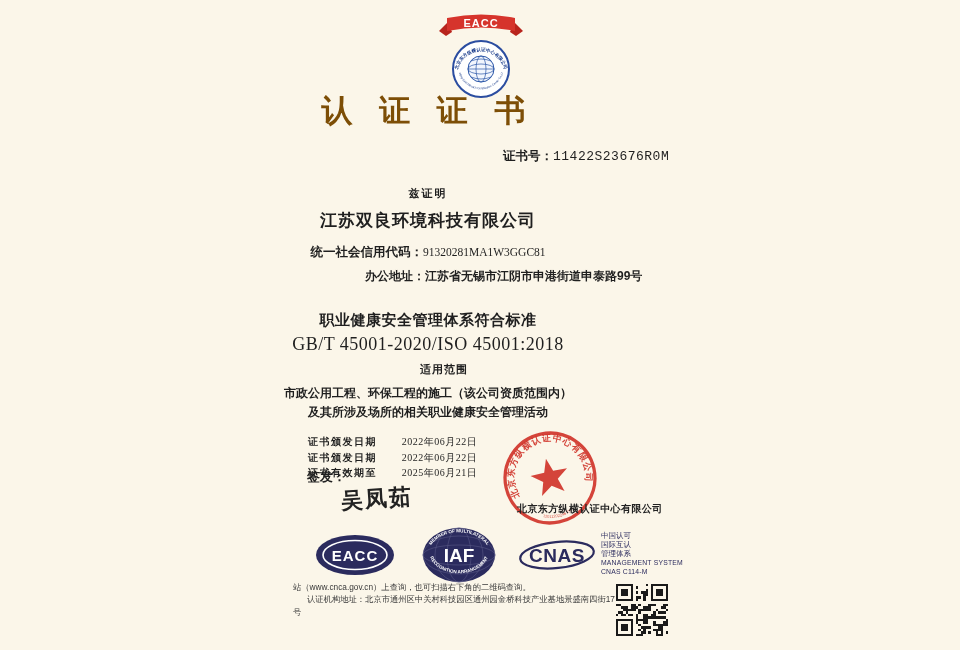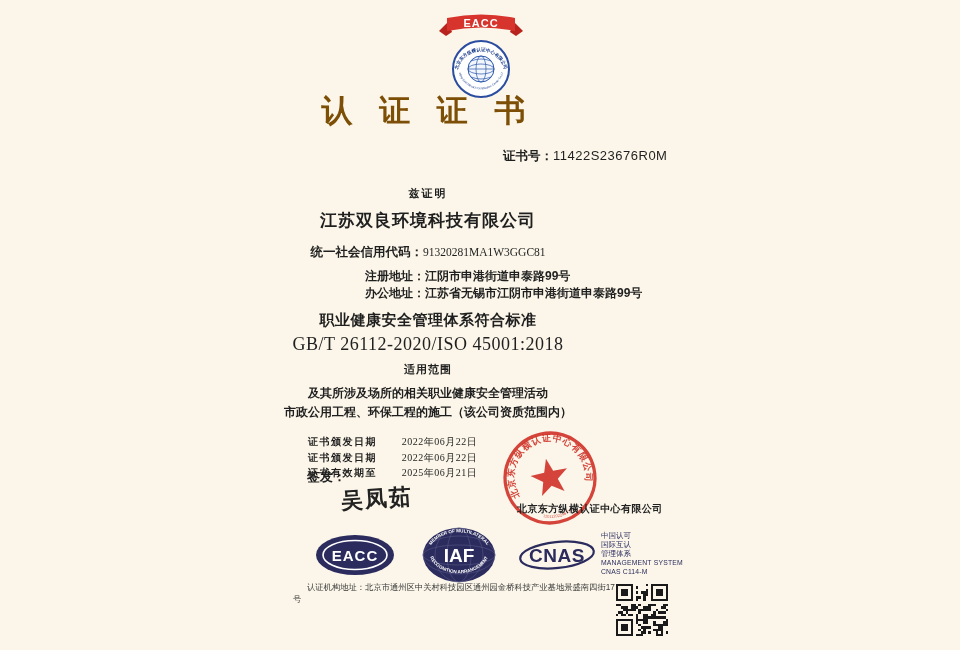--- a/index.html
+++ b/index.html
@@ -8,32 +8,32 @@
     background:#fbf6e9;
     font-family:"Liberation Sans",sans-serif;
     color:#1f1f1f;
   }
   .abs{position:absolute;}
   .ctr{left:0;width:856px;text-align:center;}
 
   .cert-title{top:90px;font-size:31px;font-weight:bold;color:#7d4e06;letter-spacing:9px;}
   .cert-no{top:148px;left:503px;font-size:12.5px;}
   .cert-no .lbl{font-weight:bold;}
-  .cert-no .val{font-family:Liberation Sans, sans-serif;font-size:13px;letter-spacing:.5px;}
+  .cert-no .val{font-family:Liberation Mono, monospace;font-size:13px;letter-spacing:.5px;}
 
   .certify{top:186px;font-size:11px;font-weight:bold;letter-spacing:2px;}
   .company{top:209px;font-size:17px;font-weight:bold;letter-spacing:1px;}
   .credit{top:244px;font-size:12.5px;font-weight:bold;}
   .credit .val{font-family:"Liberation Serif",serif;font-weight:normal;font-size:11.5px;}
 
   .addr{left:365px;top:268px;font-size:12px;font-weight:bold;line-height:17px;}
 
   .system{top:311px;font-size:15px;font-weight:bold;letter-spacing:.5px;}
   .standard{top:334px;font-size:18px;font-family:"Liberation Serif",serif;letter-spacing:.5px;}
-  .scope-label{top:362px;font-size:11px;font-weight:bold;letter-spacing:1px;}
+  .scope-label{top:362px;font-size:11px;font-weight:bold;letter-spacing:1px;margin-left:16px;}
   .scope{top:384px;font-size:12px;font-weight:bold;line-height:19px;}
 
   .dates{left:308px;top:434px;font-size:10px;line-height:15.5px;}
   .dates .row{white-space:nowrap;}
   .dates .lbl{font-weight:bold;letter-spacing:1.5px;}
   .dates .val{font-family:"Liberation Serif",serif;margin-left:22px;letter-spacing:.5px;}
 
   .issue{left:307px;top:468px;font-size:13px;font-weight:bold;}
   .signature{left:341px;top:484px;font-size:22px;font-weight:bold;
     font-family:"Liberation Serif",serif;transform:rotate(-4deg);letter-spacing:2px;color:#222;}
@@ -84,30 +84,29 @@
   <span class="lbl">证书号：</span><span class="val">11422S23676R0M</span>
 </div>
 
 <div class="abs ctr certify">兹证明</div>
 <div class="abs ctr company">江苏双良环境科技有限公司</div>
 <div class="abs ctr credit">
   <span>统一社会信用代码：</span><span class="val">91320281MA1W3GGC81</span>
 </div>
 
 <div class="abs addr">
-  <div>注册地址：江阴市申港街道申泰路99号</div>
   <div>办公地址：江苏省无锡市江阴市申港街道申泰路99号</div>
 </div>
 
 <div class="abs ctr system">职业健康安全管理体系符合标准</div>
-<div class="abs ctr standard">GB/T 26112-2020/ISO 45001:2018</div>
+<div class="abs ctr standard">GB/T 45001-2020/ISO 45001:2018</div>
 <div class="abs ctr scope-label">适用范围</div>
 <div class="abs ctr scope">
+  <div>市政公用工程、环保工程的施工（该公司资质范围内）</div>
   <div>及其所涉及场所的相关职业健康安全管理活动</div>
-  <div>市政公用工程、环保工程的施工（该公司资质范围内）</div>
 </div>
 
 <div class="abs dates">
   <div class="row">
     <span class="lbl">证书颁发日期</span>
     <span class="val">2022年06月22日</span>
   </div>
   <div class="row">
     <span class="lbl">证书颁发日期</span>
     <span class="val">2022年06月22日</span>
@@ -165,20 +164,21 @@
 
 <div class="abs cnas-block">
   <div>中国认可</div>
   <div>国际互认</div>
   <div>管理体系</div>
   <div class="en">MANAGEMENT SYSTEM</div>
   <div class="en">CNAS C114-M</div>
 </div>
 
 <div class="abs fine-print">
+  <div>站（www.cnca.gov.cn）上查询，也可扫描右下角的二维码查询。</div>
   <div class="indent">认证机构地址：北京市通州区中关村科技园区通州园金桥科技产业基地景盛南四街17号</div>
 
 </div>
 
 <svg class="abs qr" viewBox="0 0 21 21" shape-rendering="crispEdges">
   <rect x="0" y="0" width="21" height="21" fill="#fbf6e9"></rect>
   <g fill="#1a1a1a">
     <rect x="0" y="0" width="7" height="7"></rect>
       <rect x="14" y="0" width="7" height="7"></rect>
     <rect x="0" y="14" width="7" height="7"></rect>

